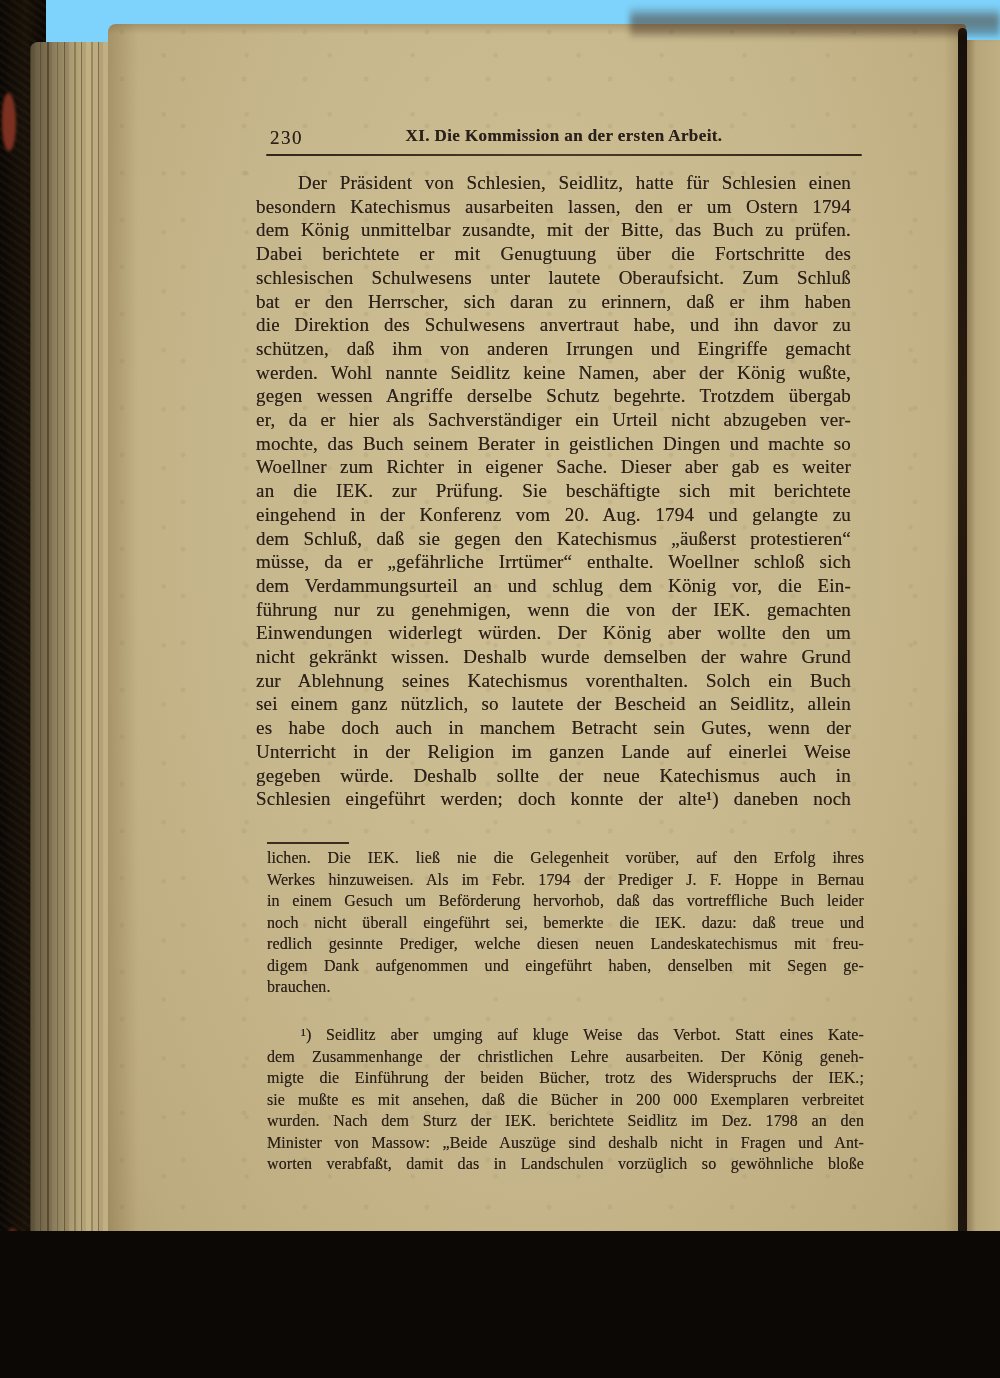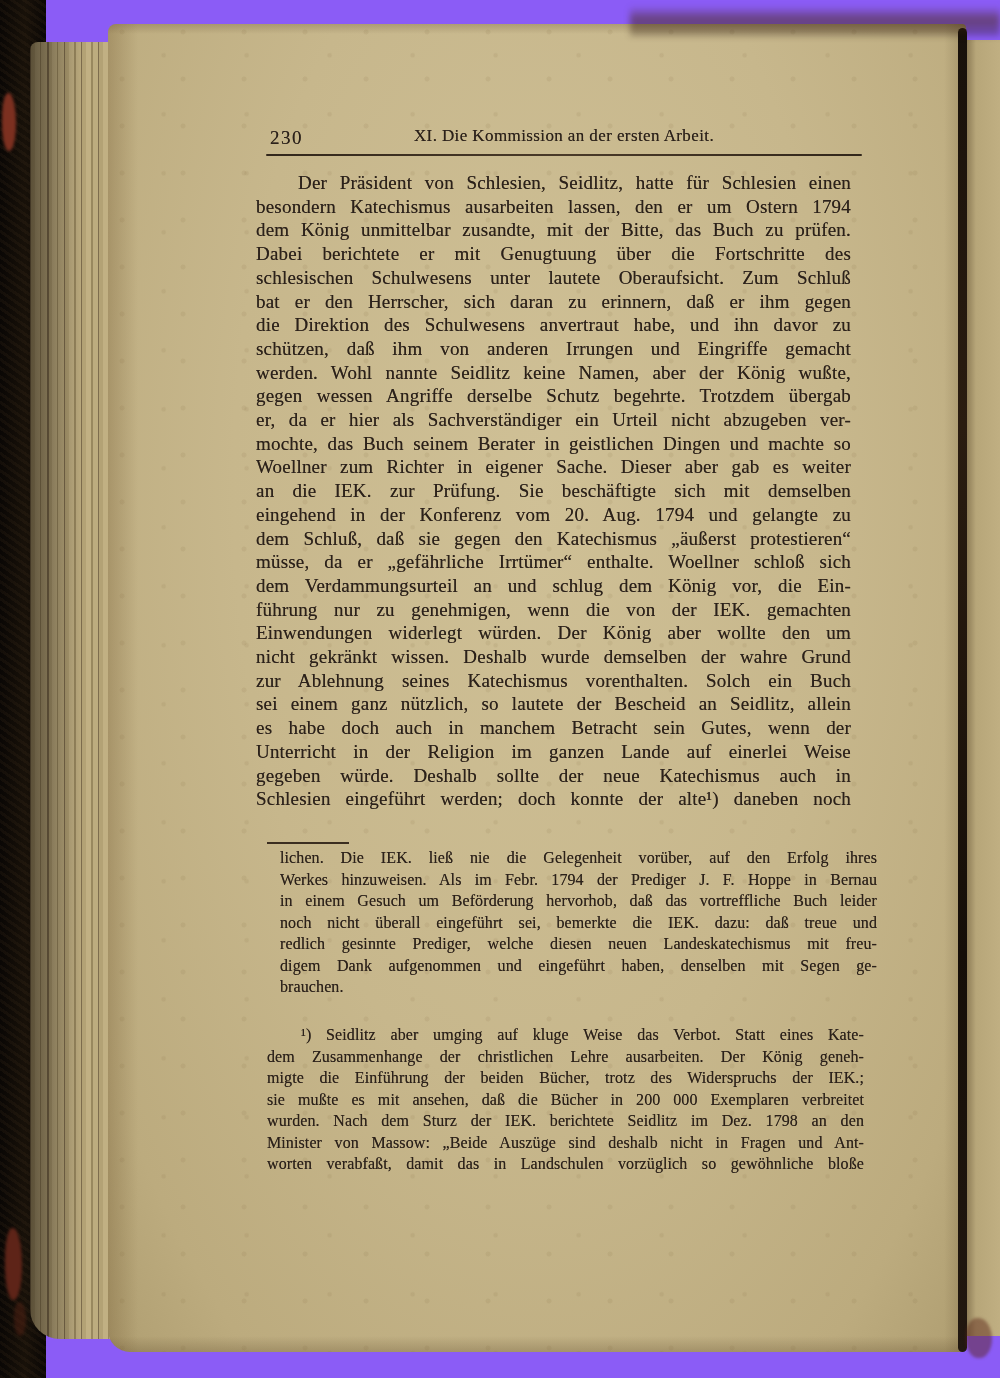--- a/index.html
+++ b/index.html
@@ -1,17 +1,17 @@
 <!DOCTYPE html>
 <html><head>
 <meta charset="utf-8">
 <style>
   html,body{margin:0;padding:0;background:#0b0805;}
-  .stage{position:relative;width:1000px;height:1378px;overflow:hidden;
-         background:#8b5cf6;font-family:"Liberation Serif", serif;}
+  .stage{position:relative;width:1000px;height:1231px;overflow:hidden;
+         background:#7dd3fc;font-family:"Liberation Serif", serif;}
 
   
   .cover-left{position:absolute;left:0;top:0;width:46px;height:1378px;
     background:
       repeating-linear-gradient(35deg, rgba(82,60,36,.14) 0 3px, rgba(0,0,0,0) 3px 7px),
       linear-gradient(90deg,#0a0705,#181109 55%,#0a0705);}
   .red-spot{position:absolute;border-radius:45% 55% 50% 50%;filter:blur(1.5px);}
   .spot1{left:2px;top:93px;width:14px;height:58px;background:#7c3020;}
   .spot2{left:5px;top:1228px;width:17px;height:72px;background:#5e2418;}
   .spot3{left:14px;top:1302px;width:12px;height:34px;background:#52201484;}
@@ -42,34 +42,34 @@
     background:linear-gradient(90deg,#8f7e58,#b7a679 9px,#c0af82);}
   .gutter{position:absolute;left:958px;top:28px;width:9px;height:1324px;border-radius:5px;
     background:linear-gradient(180deg,#17100a,#2a1c10 30%,#150e08 70%,#221810);}
   .cover-top{position:absolute;left:630px;top:6px;width:370px;height:30px;filter:blur(3px);
     background:linear-gradient(180deg, rgba(60,35,18,0), rgba(74,44,22,.55) 45%, rgba(20,10,5,.25));}
 
   
   .ink{color:#2b211a;text-shadow:0 0 .5px rgba(43,33,26,.65);}
   .page-header{position:absolute;left:267px;top:126px;width:594px;height:24px;}
   .page-num{position:absolute;left:3px;top:1px;font-size:19px;letter-spacing:1.5px;}
-  .running-title{display:block;text-align:center;font-size:17px;letter-spacing:.4px;}
+  .running-title{display:block;text-align:center;font-size:17px;letter-spacing:.4px;font-weight:bold;}
   .head-rule{position:absolute;left:266px;top:154px;width:596px;height:2px;
     background:linear-gradient(90deg,#32271b,#4a3a28 50%,#32271b);border-radius:1px;}
 
   .body-text{position:absolute;left:256px;top:171px;width:595px;
     font-size:19px;line-height:23.7px;letter-spacing:.2px;}
   .tline{text-align:justify;text-align-last:justify;white-space:normal;}
   .ind{text-indent:42px;}
   .ind-fn{text-indent:34px;margin-top:32px;}
   .no-just{text-align-last:left;}
 
   .fn-rule{position:absolute;left:267px;top:842px;width:82px;height:2px;background:#3b2e20;}
   .fn-cont{position:absolute;left:267px;top:847px;width:597px;
-    font-size:16px;line-height:21.5px;letter-spacing:.1px;margin-left:13px;}
+    font-size:16px;line-height:21.5px;letter-spacing:.1px;}
   .fn-one{position:absolute;left:267px;top:992px;width:597px;
     font-size:16px;line-height:21.5px;letter-spacing:.1px;}
 </style>
 </head>
 <body>
 
 <div class="stage">
   <div class="cover-left"></div>
   <div class="red-spot spot1"></div>
   <div class="red-spot spot2"></div>
@@ -87,29 +87,29 @@
     <span class="running-title">XI. Die Kommission an der ersten Arbeit.</span>
   </div>
   <div class="head-rule"></div>
 
   <div class="body-text ink">
       <div class="tline ind">Der Präsident von Schlesien, Seidlitz, hatte für Schlesien einen</div>
       <div class="tline">besondern Katechismus ausarbeiten lassen, den er um Ostern 1794</div>
       <div class="tline">dem König unmittelbar zusandte, mit der Bitte, das Buch zu prüfen.</div>
       <div class="tline">Dabei berichtete er mit Genugtuung über die Fortschritte des</div>
       <div class="tline">schlesischen Schulwesens unter lautete Oberaufsicht.  Zum Schluß</div>
-      <div class="tline">bat er den Herrscher, sich daran zu erinnern, daß er ihm gegen</div>
+      <div class="tline">bat er den Herrscher, sich daran zu erinnern, daß er ihm haben</div>
       <div class="tline">die Direktion des Schulwesens anvertraut habe, und ihn davor zu</div>
       <div class="tline">schützen, daß ihm von anderen Irrungen und Eingriffe gemacht</div>
       <div class="tline">werden.  Wohl nannte Seidlitz keine Namen, aber der König wußte,</div>
       <div class="tline">gegen wessen Angriffe derselbe Schutz begehrte.  Trotzdem übergab</div>
       <div class="tline">er, da er hier als Sachverständiger ein Urteil nicht abzugeben ver-</div>
       <div class="tline">mochte, das Buch seinem Berater in geistlichen Dingen und machte so</div>
       <div class="tline">Woellner zum Richter in eigener Sache.  Dieser aber gab es weiter</div>
-      <div class="tline">an die IEK. zur Prüfung.  Sie beschäftigte sich mit demselben</div>
+      <div class="tline">an die IEK. zur Prüfung.  Sie beschäftigte sich mit berichtete</div>
       <div class="tline">eingehend in der Konferenz vom 20. Aug. 1794 und gelangte zu</div>
       <div class="tline">dem Schluß, daß sie gegen den Katechismus „äußerst protestieren“</div>
       <div class="tline">müsse, da er „gefährliche Irrtümer“ enthalte.  Woellner schloß sich</div>
       <div class="tline">dem Verdammungsurteil an und schlug dem König vor, die Ein-</div>
       <div class="tline">führung nur zu genehmigen, wenn die von der IEK. gemachten</div>
       <div class="tline">Einwendungen widerlegt würden.  Der König aber wollte den um</div>
       <div class="tline">nicht gekränkt wissen.  Deshalb wurde demselben der wahre Grund</div>
       <div class="tline">zur Ablehnung seines Katechismus vorenthalten.  Solch ein Buch</div>
       <div class="tline">sei einem ganz nützlich, so lautete der Bescheid an Seidlitz, allein</div>
       <div class="tline">es habe doch auch in manchem Betracht sein Gutes, wenn der</div>

